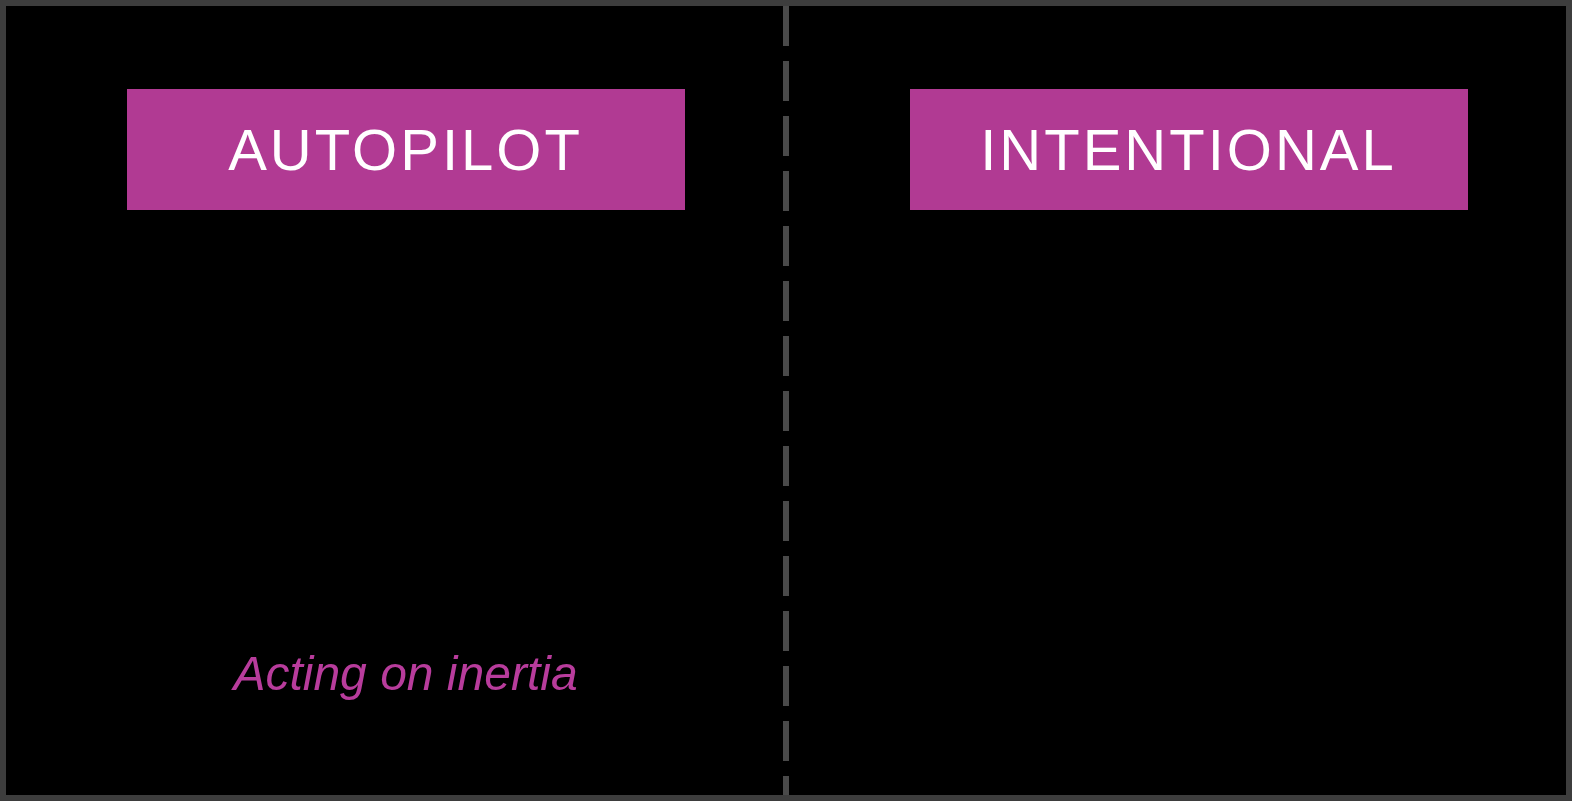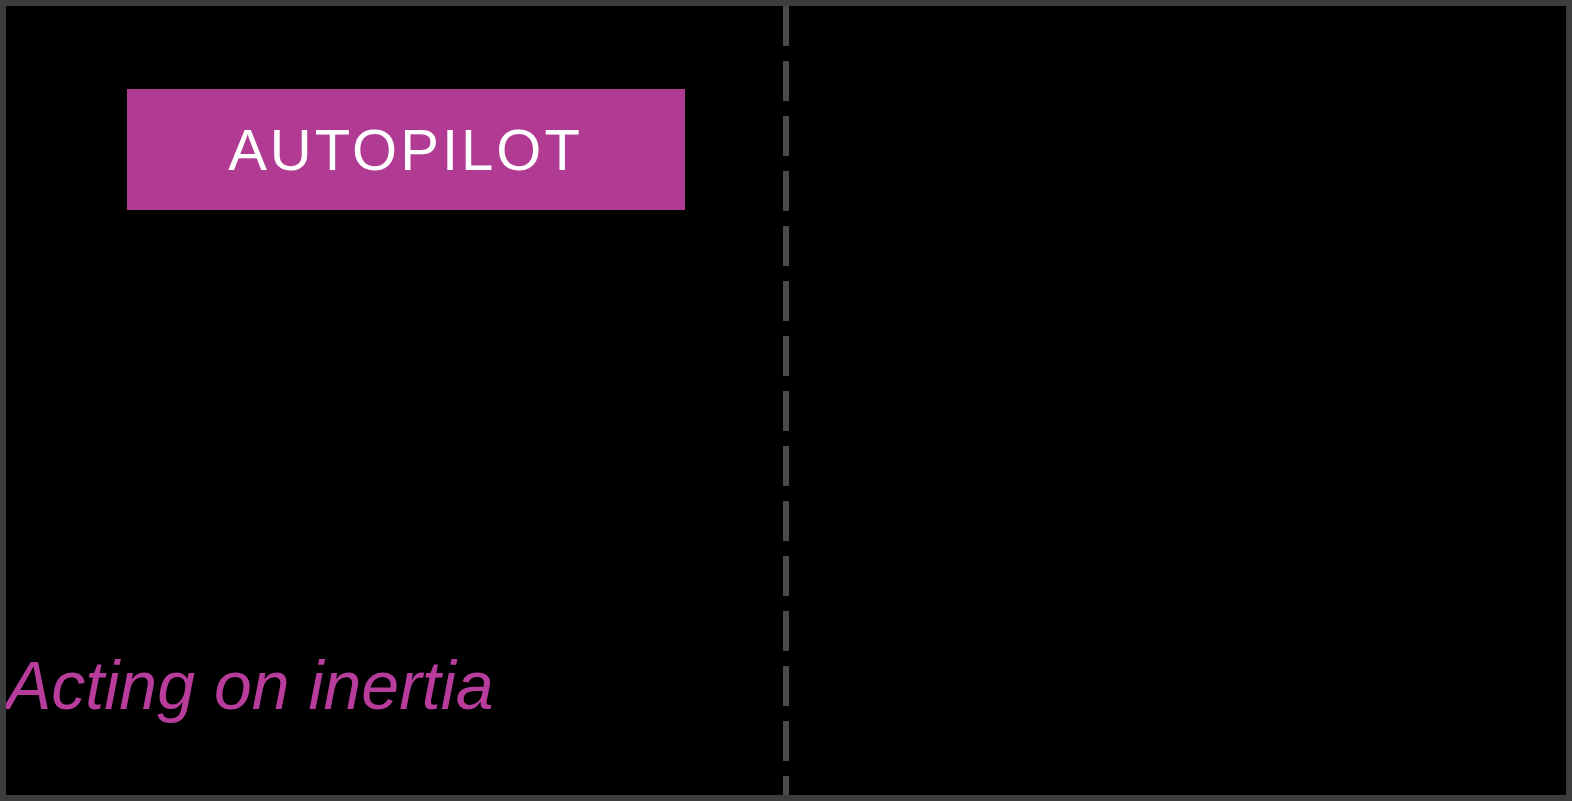--- a/index.html
+++ b/index.html
@@ -65,38 +65,41 @@
     letter-spacing: 3px;
     white-space: nowrap;
     line-height: 1;
   }
 
   .caption {
     position: absolute;
     top: 636px;
     left: 0;
     width: 100%;
-    text-align: left;
+    text-align: center;
     font-style: italic;
-    font-size: 68px;
+    font-size: 48px;
     line-height: 1.15;
     color: var(--caption, #b83c9c);
     white-space: nowrap;
   }
 </style>
 </head>
 <body>
 
 <div class="canvas" style="--bg: #000000; --border: #3d3d3d; --divider: #4a4a4a; --accent: #b13a93; --header-text: #ffffff; --caption: #b83c9c;">
 
   <div class="panel left">
     <div class="header-box">
       <span class="header-label">AUTOPILOT</span>
     </div>
     <div class="caption">Acting on inertia</div>
   </div>
 
   <div class="divider"></div>
 
   <div class="panel right">
+    <div class="header-box">
+      <span class="header-label">INTENTIONAL</span>
+    </div>
   </div>
 
 </div>
 
 </body></html>

